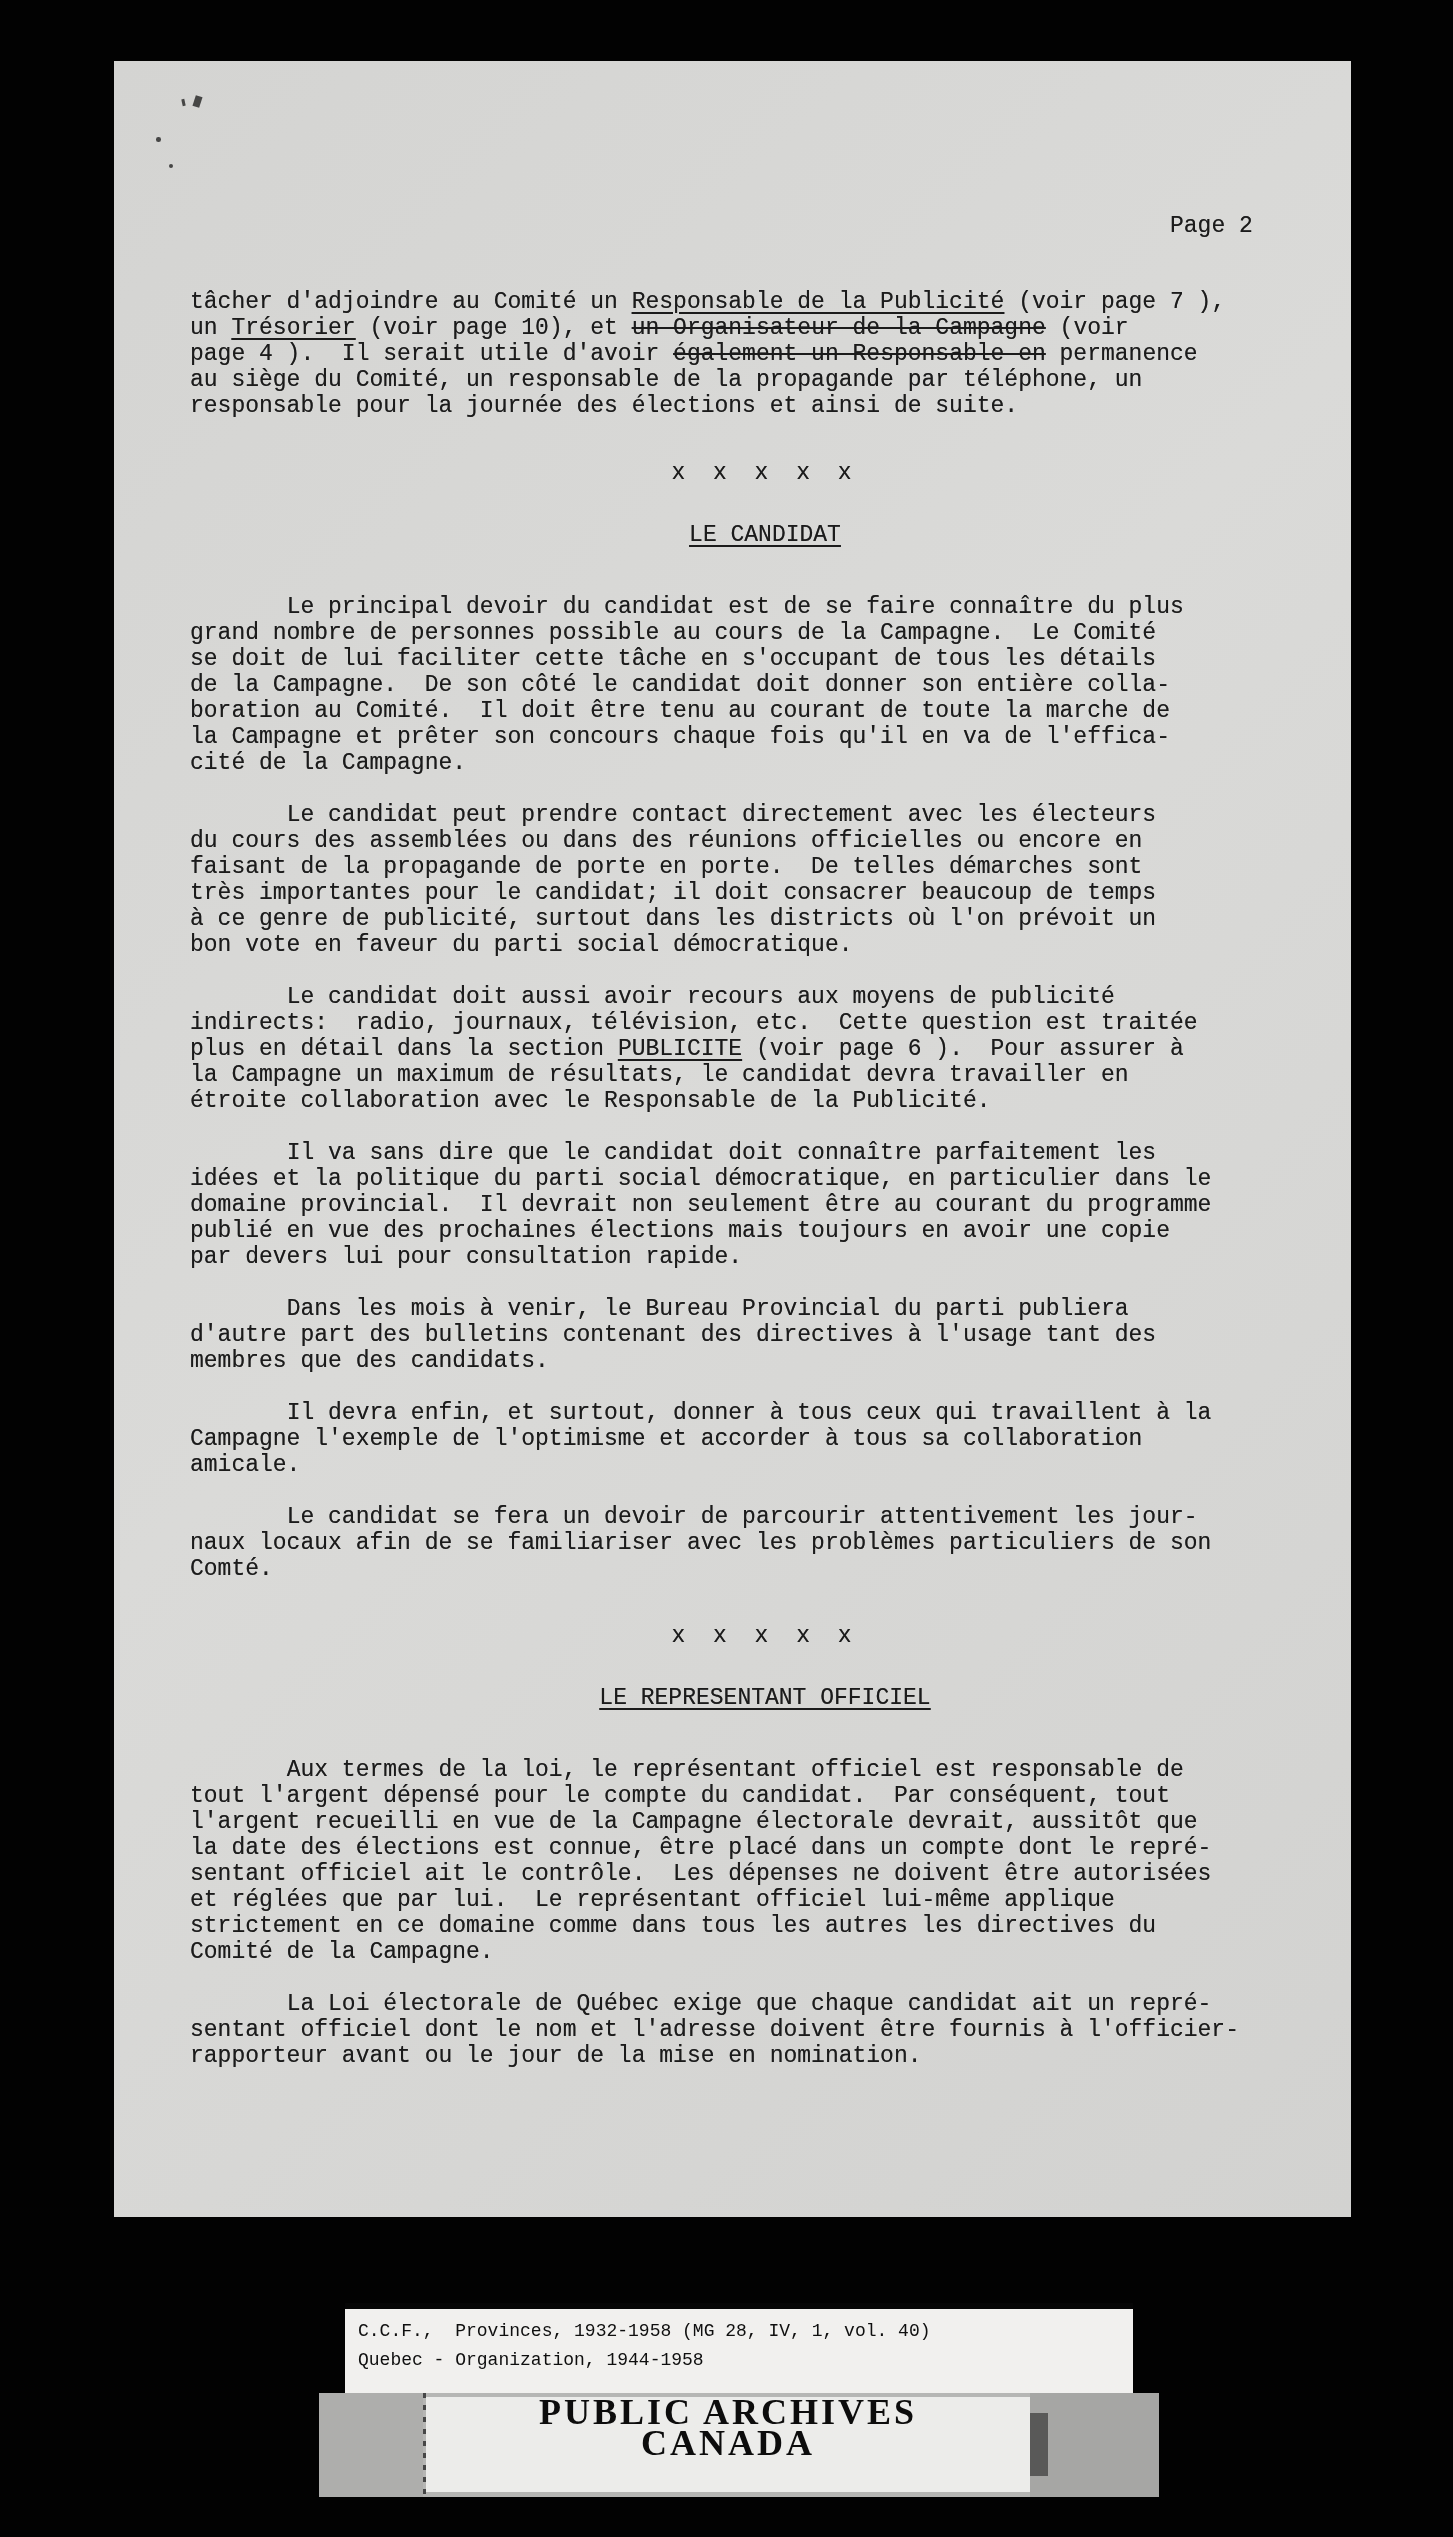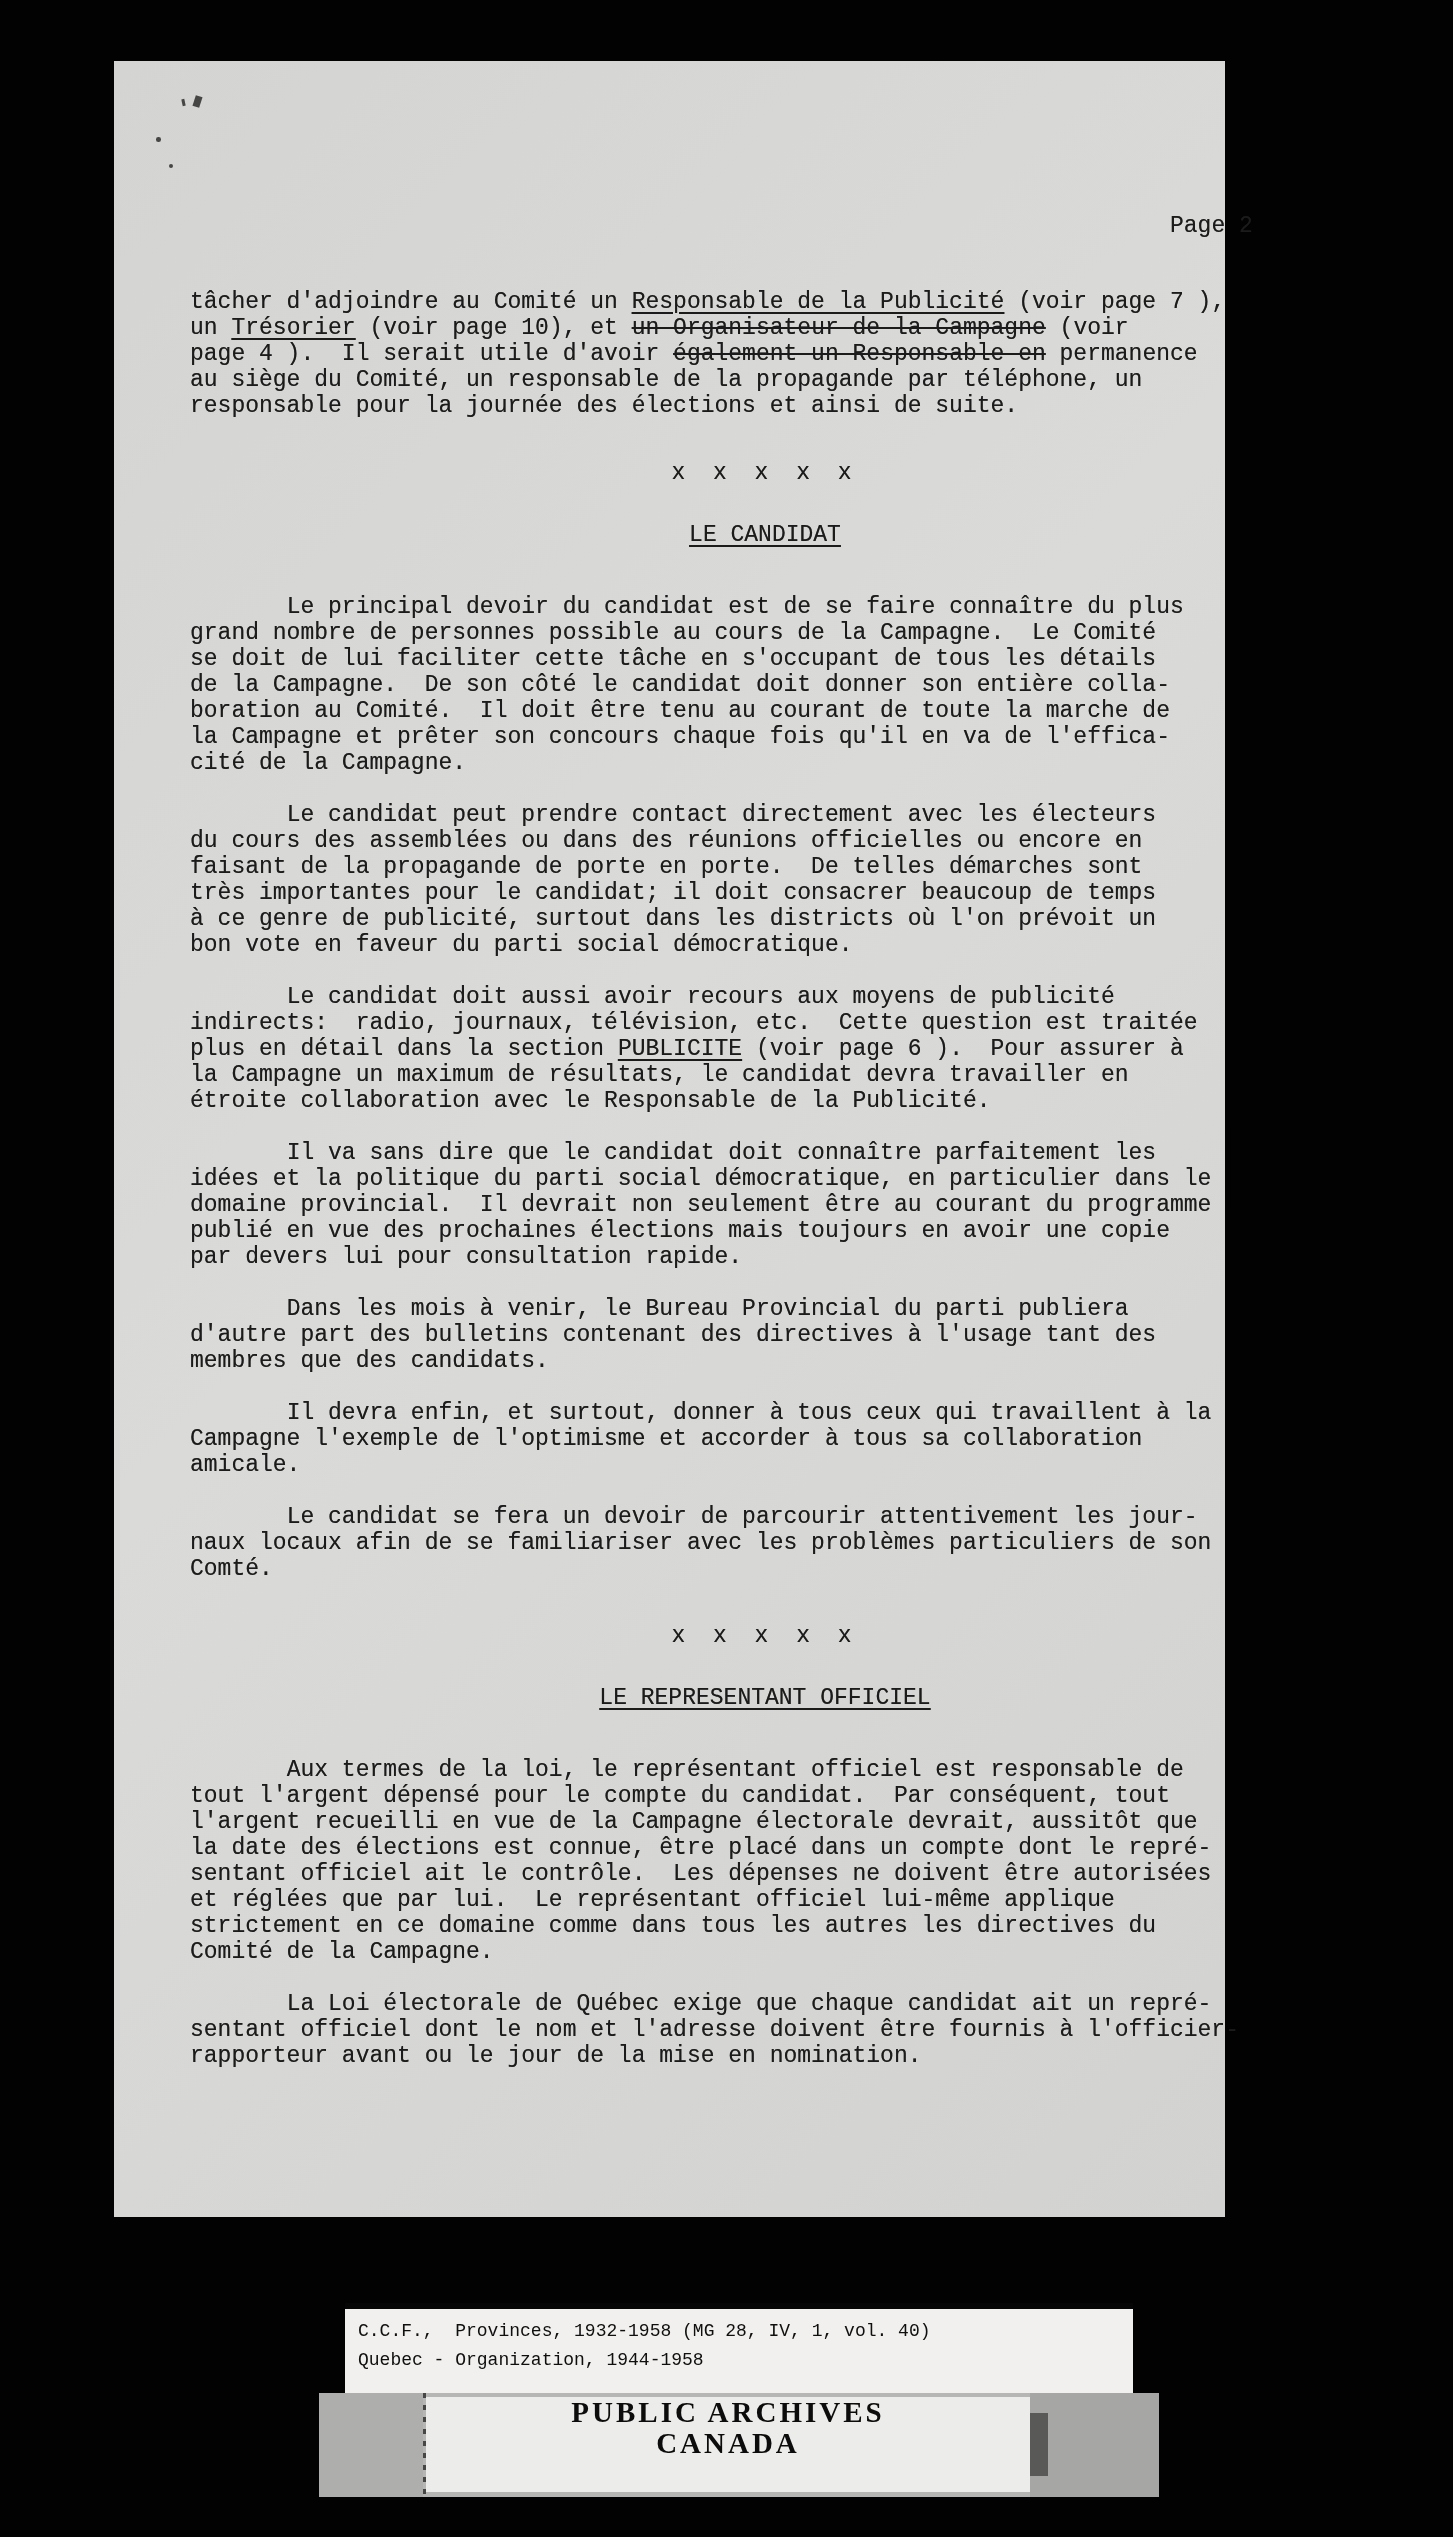--- a/index.html
+++ b/index.html
@@ -6,21 +6,21 @@
   .scan{
     position:relative;
     width:1454px;height:2704px;
     background:#020202;
     overflow:hidden;
     font-family:"Liberation Mono","DejaVu Sans Mono",monospace;
   }
   .page{
     position:absolute;
     left:114px;top:61px;
-    width:1111px;height:2156px;
+    width:1237px;height:2156px;
     background:linear-gradient(135deg,#d4d4d2 0%,#dadad8 45%,#d2d2d0 100%);
     color:#1b1b1b;
     font-size:23px;
     line-height:26px;
   }
   .page *{text-shadow:0 0 0.5px rgba(25,25,25,.55);}
   .page-number{
     position:absolute;
     top:152px;left:1056px;
     white-space:nowrap;
@@ -92,21 +92,21 @@
     background:#3f3f3f;opacity:.75;
   }
   .stamp-inner{
     position:absolute;
     left:107px;right:129px;top:4px;bottom:5px;
     background:#ececea;
     text-align:center;
     color:#0c0c0c;
     font-family:"Liberation Serif","DejaVu Serif",serif;
     font-weight:bold;
-    font-size:29px;
+    font-size:36px;
     line-height:31px;
     letter-spacing:3px;
   }
 </style>
 </head>
 <body>
 
 <div class="scan">
 
   <div class="page">

